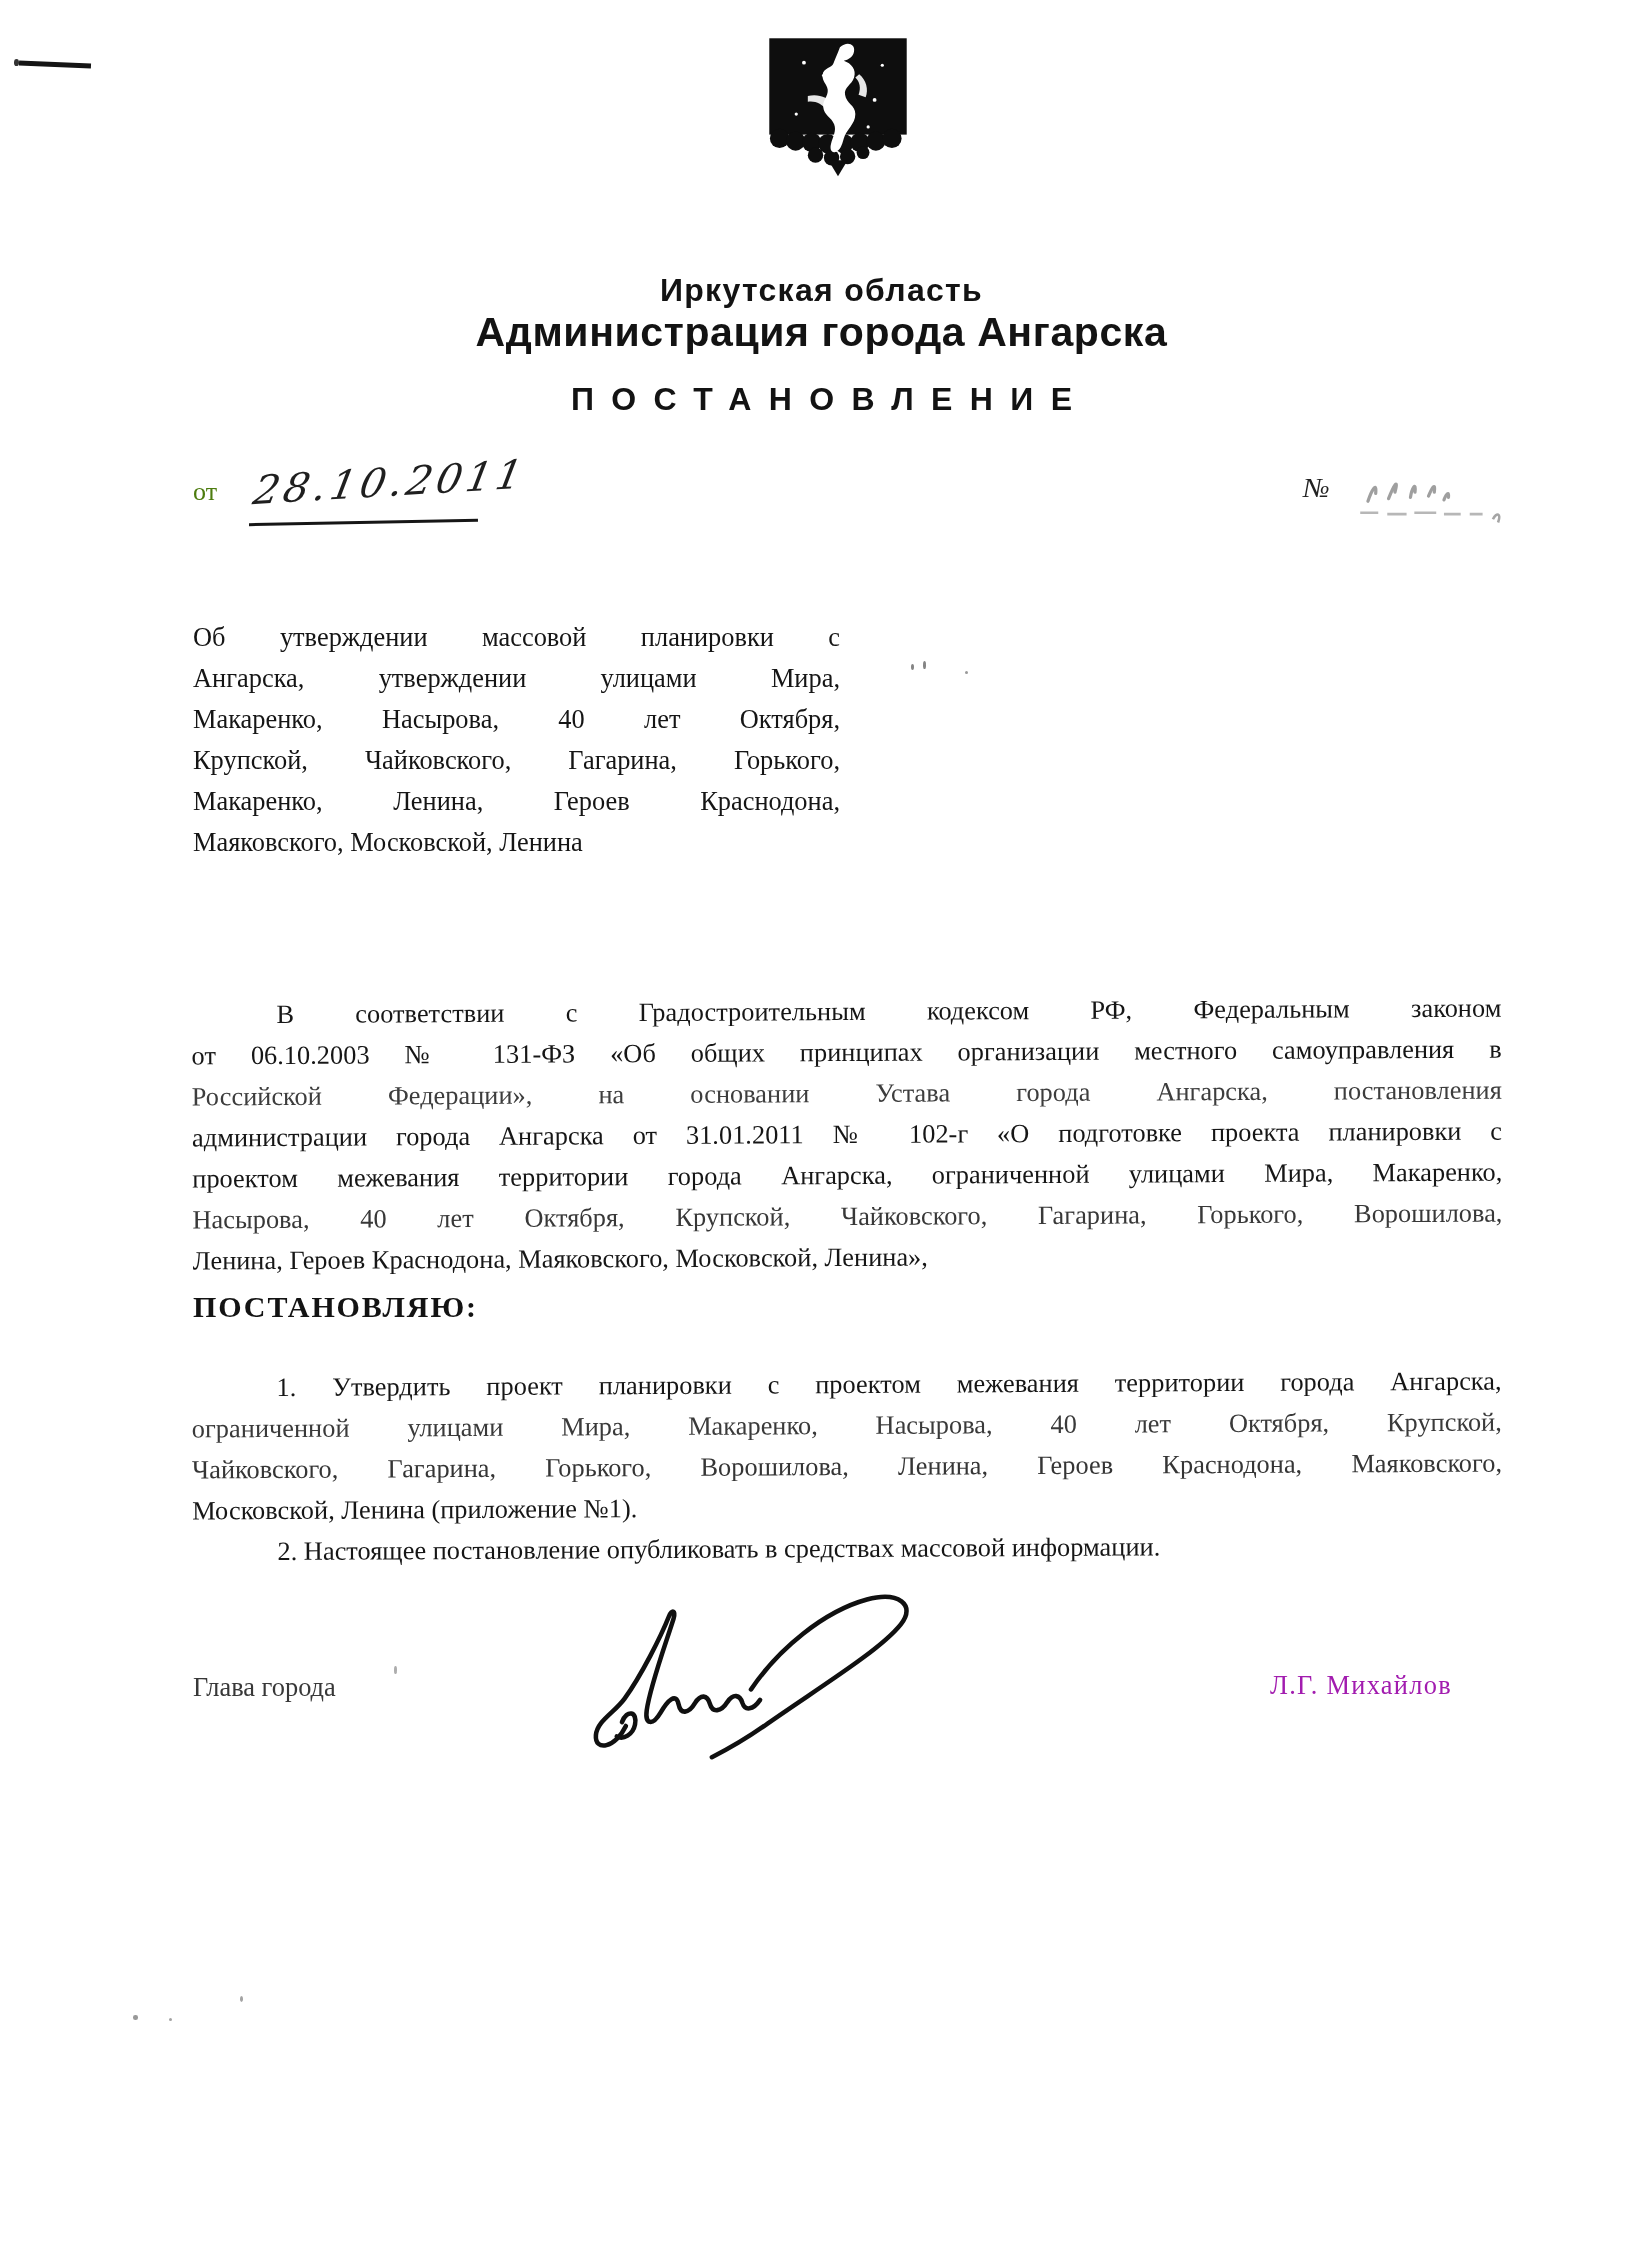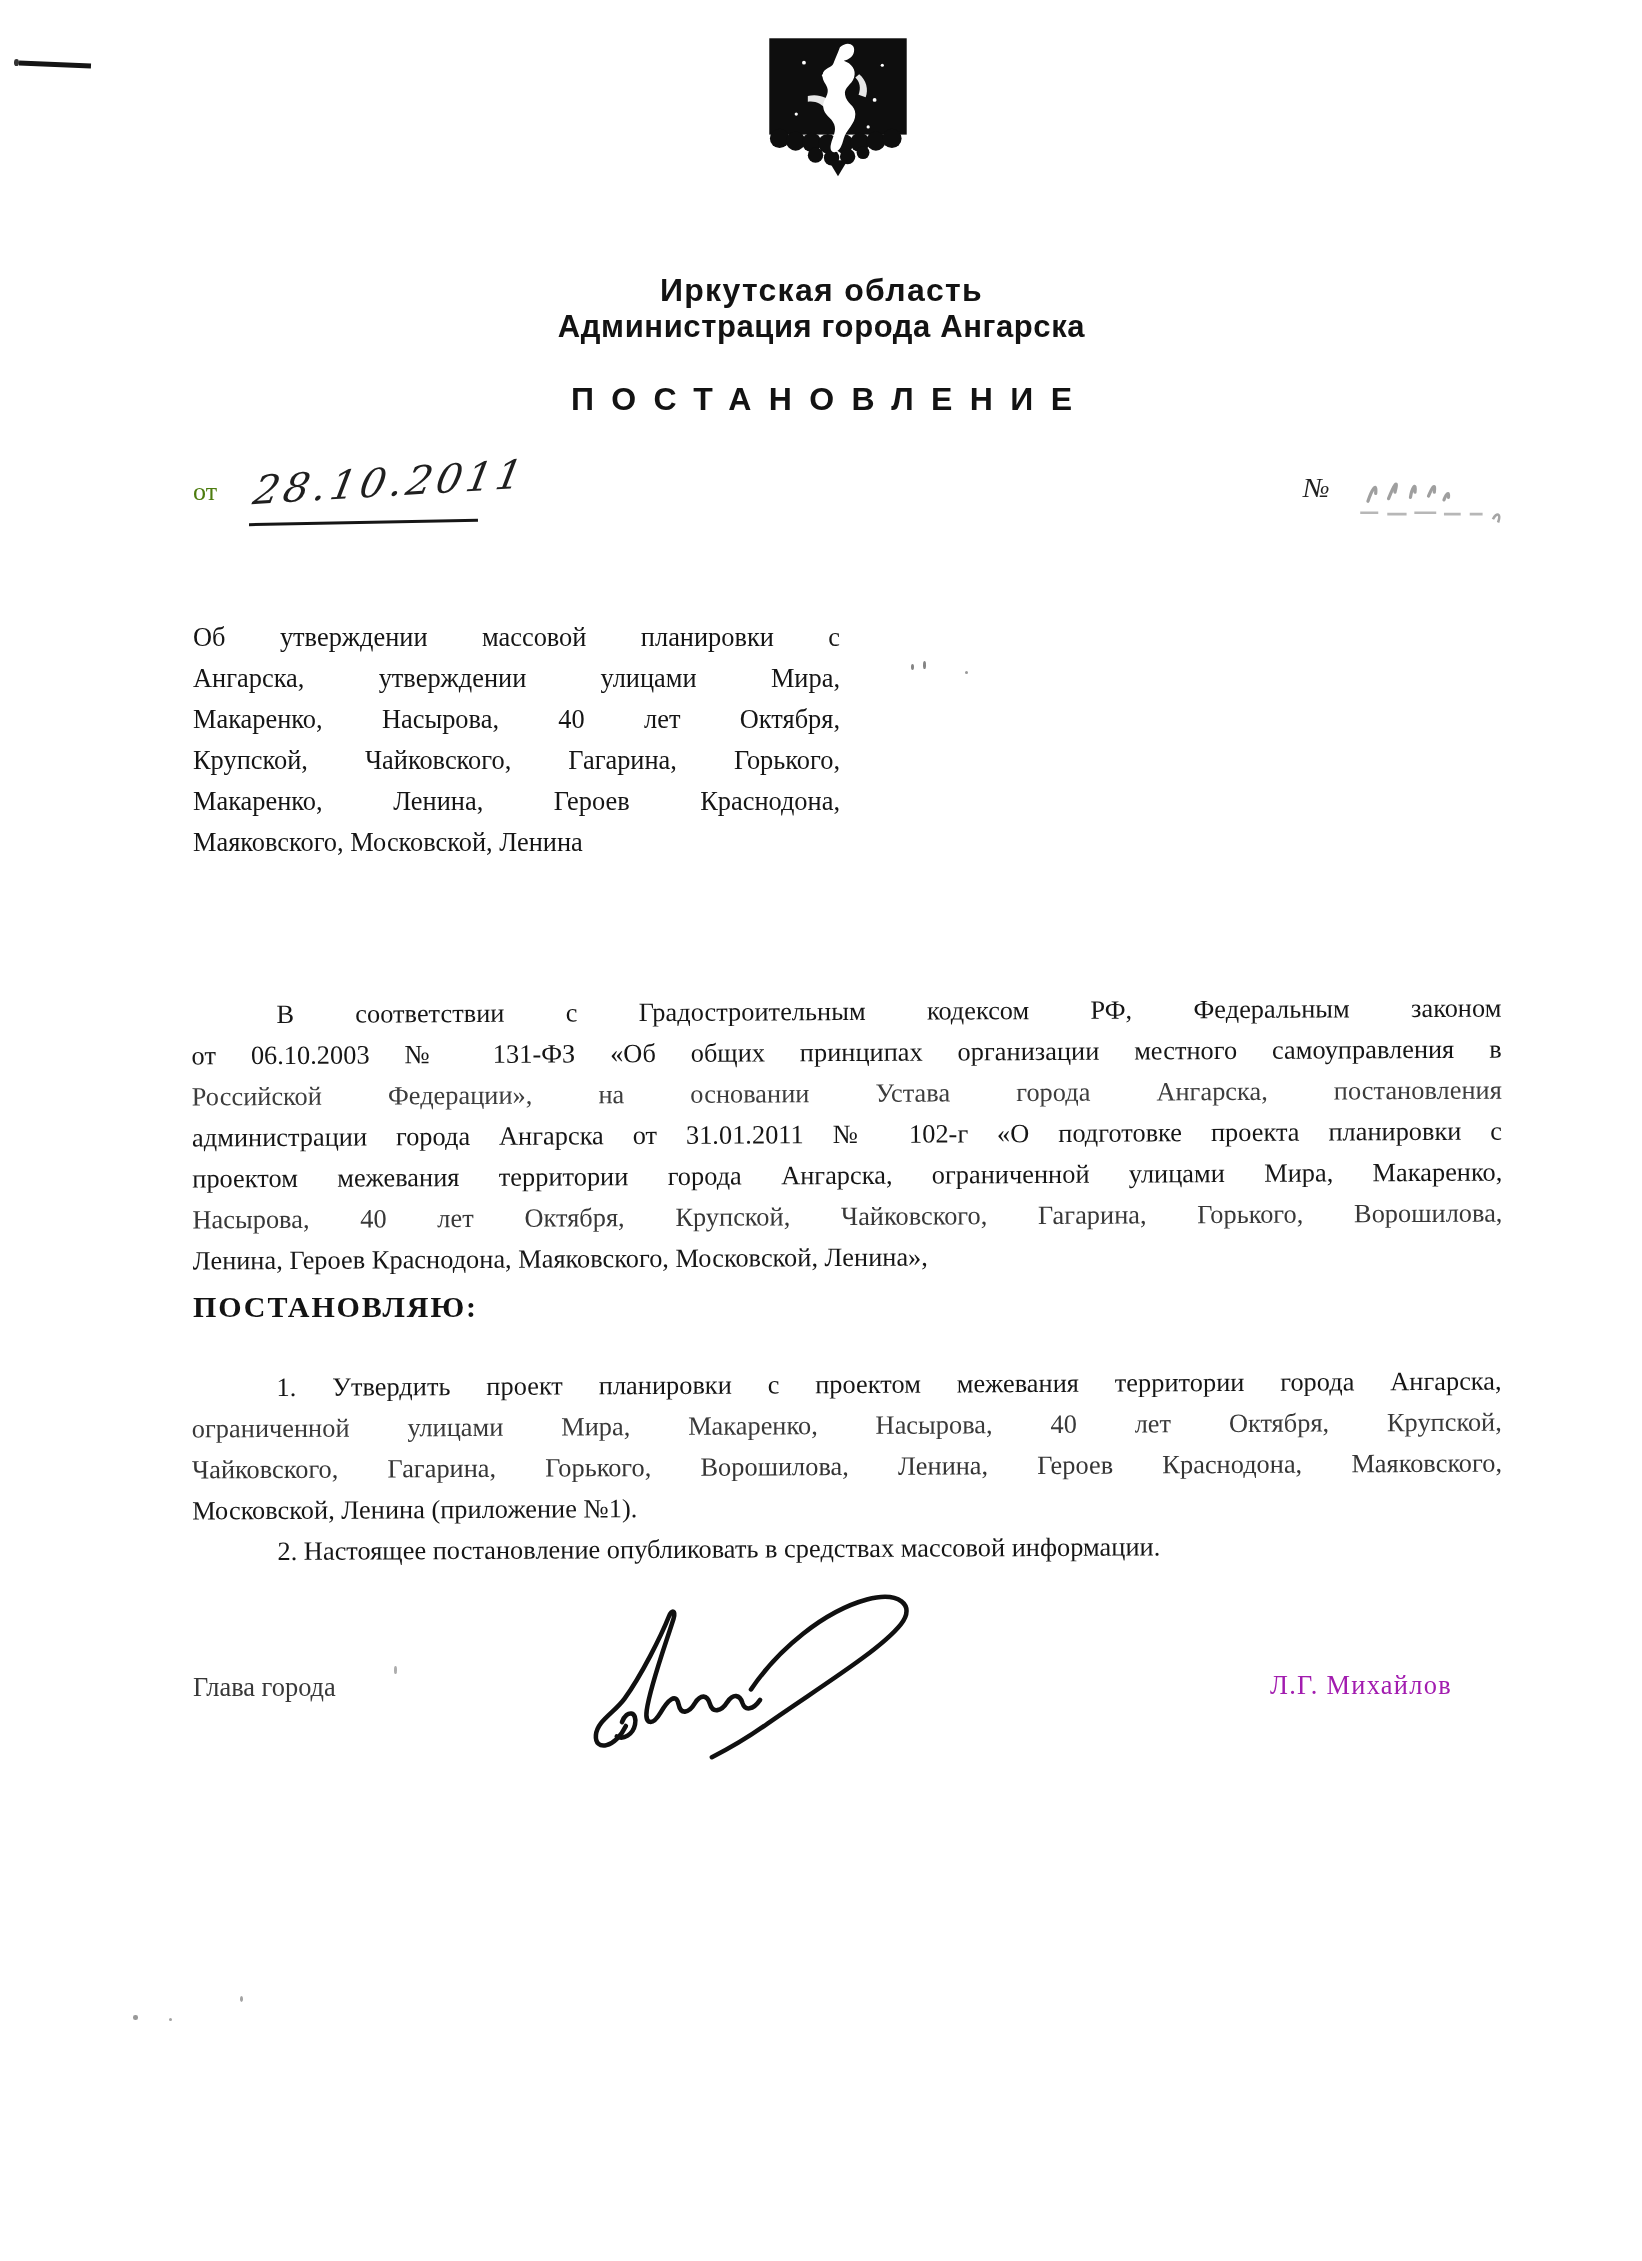--- a/index.html
+++ b/index.html
@@ -10,21 +10,21 @@
   }
   
   .artifact{position:absolute; background:#151515;}
   .speck{position:absolute; background:#333; border-radius:50%;}
 
   .emblem{position:absolute; left:765px; top:37px; width:146px; height:140px;}
 
   .hdr{position:absolute; left:0; width:1643px; text-align:center;
        font-family:"Liberation Sans", sans-serif; font-weight:bold; color:#131313;}
   .hdr-region{top:224px; font-size:32px; letter-spacing:1.3px;margin-top:48px;}
-  .hdr-org{top:309px; font-size:31px; letter-spacing:0.6px;text-align:center;}
+  .hdr-org{top:309px; font-size:41px; letter-spacing:0.6px;text-align:center;}
   .hdr-type{top:381px; font-size:32px; letter-spacing:17.4px; text-indent:17.4px;}
 
   .date-label{position:absolute; left:193px; top:477px; font-size:26px; color:#4d7c0f;}
   .date-hand{
     position:absolute; left:256px; top:459px; font-size:40px; color:#1f1f1f;
     font-style:italic; font-family:"DejaVu Serif", serif;
     transform:skewX(-14deg) rotate(-3.5deg); letter-spacing:3.9px; white-space:nowrap;
   }
   .date-underline{position:absolute; left:249px; top:521px; width:229px; height:3.2px;
     background:#161616; transform:rotate(-1.1deg);}

